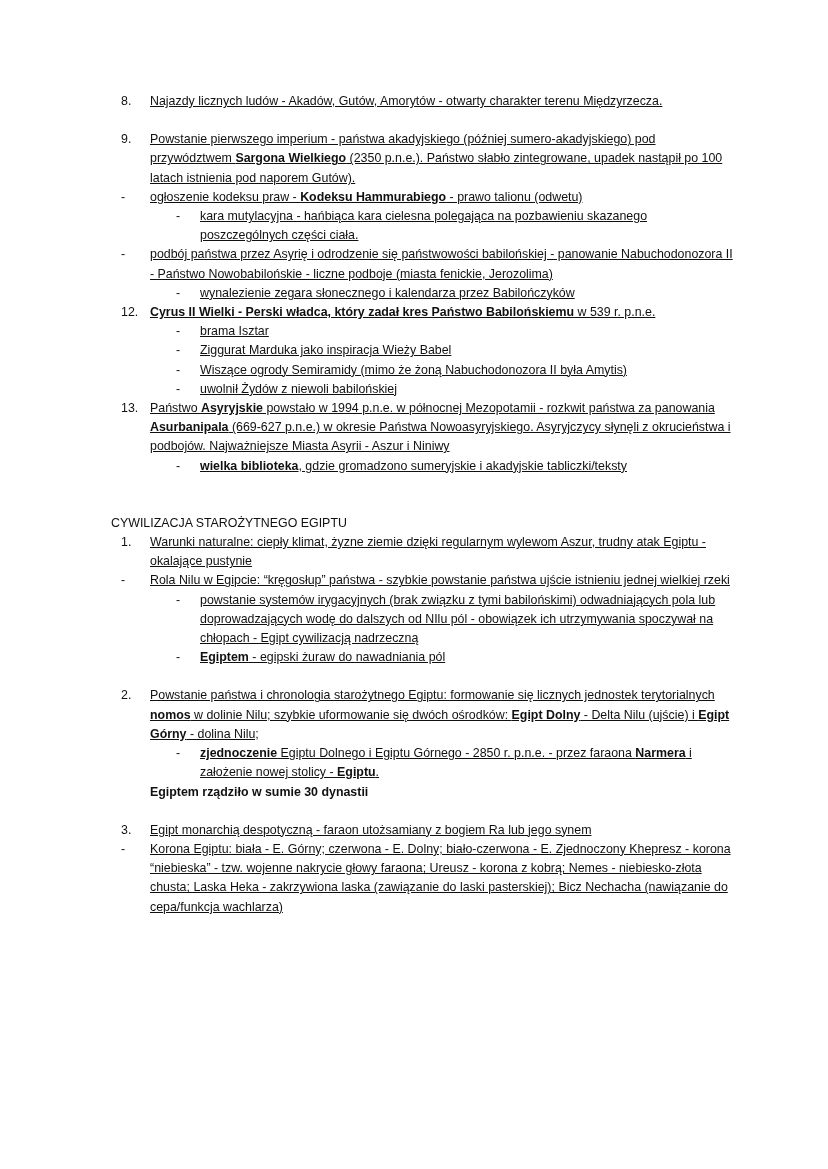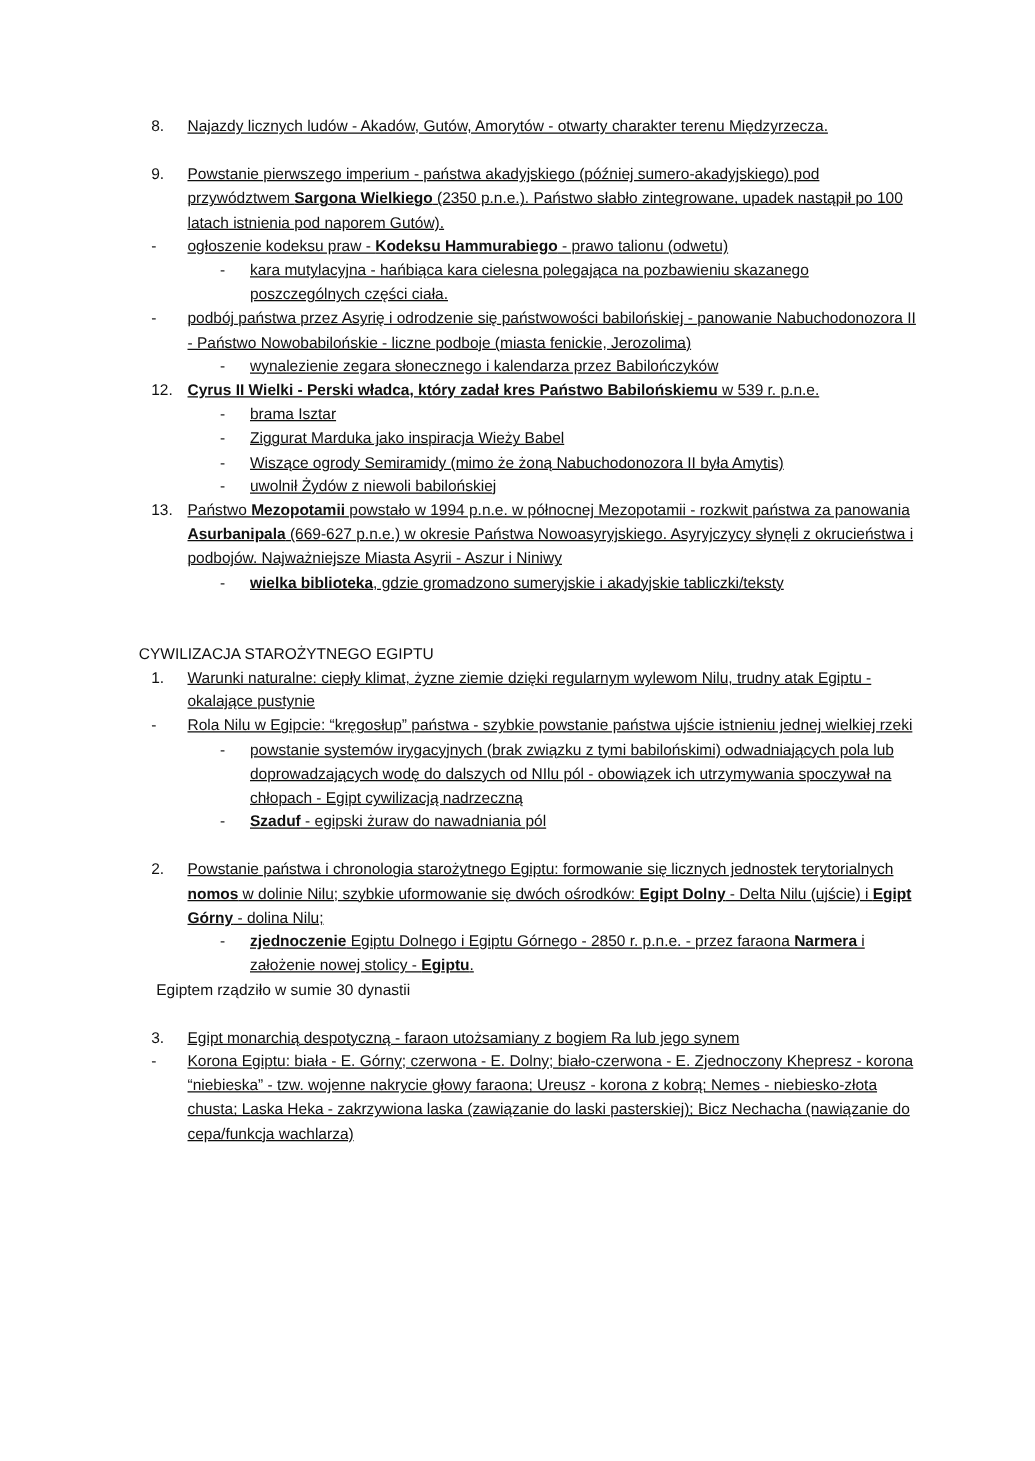--- a/index.html
+++ b/index.html
@@ -54,21 +54,21 @@
 
   
   .lvl1d { margin-left: 26px; }
   .lvl1d > .marker { width: 29px; }
 
   
   .lvl2 { margin-left: 81px; }
   .lvl2 > .marker { width: 24px; }
 
   
-  .cont { margin-left: 30px; }
+  .cont { margin-left: 55px; font-weight: bold; }
 
   .heading {
     margin-left: 16px;
   }
 
   b, .b { font-weight: bold; }
   .gap-md { height: 19px; }
   .gap-lg { height: 38px; }
 </style>
 </head>
@@ -128,51 +128,51 @@
       <span class="marker">-</span>
       <span class="body">Wiszące ogrody Semiramidy (mimo że żoną Nabuchodonozora II była Amytis)</span>
     </div>
     <div class="row lvl2">
       <span class="marker">-</span>
       <span class="body">uwolnił Żydów z niewoli babilońskiej</span>
     </div>
 
     <div class="row lvl1">
       <span class="marker">13.</span>
-      <span class="body"><span>Państwo </span><b>Mezopotamii</b><span> powstało w 1994 p.n.e. w północnej Mezopotamii - rozkwit państwa za panowania </span><b>Asurbanipala</b><span> (669-627 p.n.e.) w okresie Państwa Nowoasyryjskiego. Asyryjczycy słynęli z okrucieństwa i podbojów. Najważniejsze Miasta Asyrii - Aszur i Niniwy</span></span>
+      <span class="body"><span>Państwo </span><b>Asyryjskie</b><span> powstało w 1994 p.n.e. w północnej Mezopotamii - rozkwit państwa za panowania </span><b>Asurbanipala</b><span> (669-627 p.n.e.) w okresie Państwa Nowoasyryjskiego. Asyryjczycy słynęli z okrucieństwa i podbojów. Najważniejsze Miasta Asyrii - Aszur i Niniwy</span></span>
     </div>
 
     <div class="row lvl2">
       <span class="marker">-</span>
       <span class="body"><b>wielka biblioteka</b><span>, gdzie gromadzono sumeryjskie i akadyjskie tabliczki/teksty</span></span>
     </div>
 
 
     <div class="gap-lg"></div>
 
     <div class="heading">CYWILIZACJA STAROŻYTNEGO EGIPTU</div>
 
     <div class="row lvl1">
       <span class="marker">1.</span>
-      <span class="body">Warunki naturalne: ciepły klimat, żyzne ziemie dzięki regularnym wylewom Nilu, trudny atak Egiptu - okalające pustynie</span>
+      <span class="body">Warunki naturalne: ciepły klimat, żyzne ziemie dzięki regularnym wylewom Aszur, trudny atak Egiptu - okalające pustynie</span>
     </div>
 
     <div class="row lvl1d">
       <span class="marker">-</span>
       <span class="body">Rola Nilu w Egipcie: “kręgosłup” państwa - szybkie powstanie państwa ujście istnieniu jednej wielkiej rzeki</span>
     </div>
 
     <div class="row lvl2">
       <span class="marker">-</span>
       <span class="body">powstanie systemów irygacyjnych (brak związku z tymi babilońskimi) odwadniających pola lub doprowadzających wodę do dalszych od NIlu pól - obowiązek ich utrzymywania spoczywał na chłopach - Egipt cywilizacją nadrzeczną</span>
     </div>
 
     <div class="row lvl2">
       <span class="marker">-</span>
-      <span class="body"><b>Szaduf</b><span> - egipski żuraw do nawadniania pól</span></span>
+      <span class="body"><b>Egiptem</b><span> - egipski żuraw do nawadniania pól</span></span>
     </div>
 
     <div class="gap-md"></div>
 
     <div class="row lvl1">
       <span class="marker">2.</span>
       <span class="body"><span>Powstanie państwa i chronologia starożytnego Egiptu: formowanie się licznych jednostek terytorialnych </span><b>nomos</b><span> w dolinie Nilu; szybkie uformowanie się dwóch ośrodków: </span><b>Egipt Dolny</b><span> - Delta Nilu (ujście) i </span><b>Egipt Górny</b><span> - dolina Nilu;</span></span>
     </div>
 
     <div class="row lvl2">

